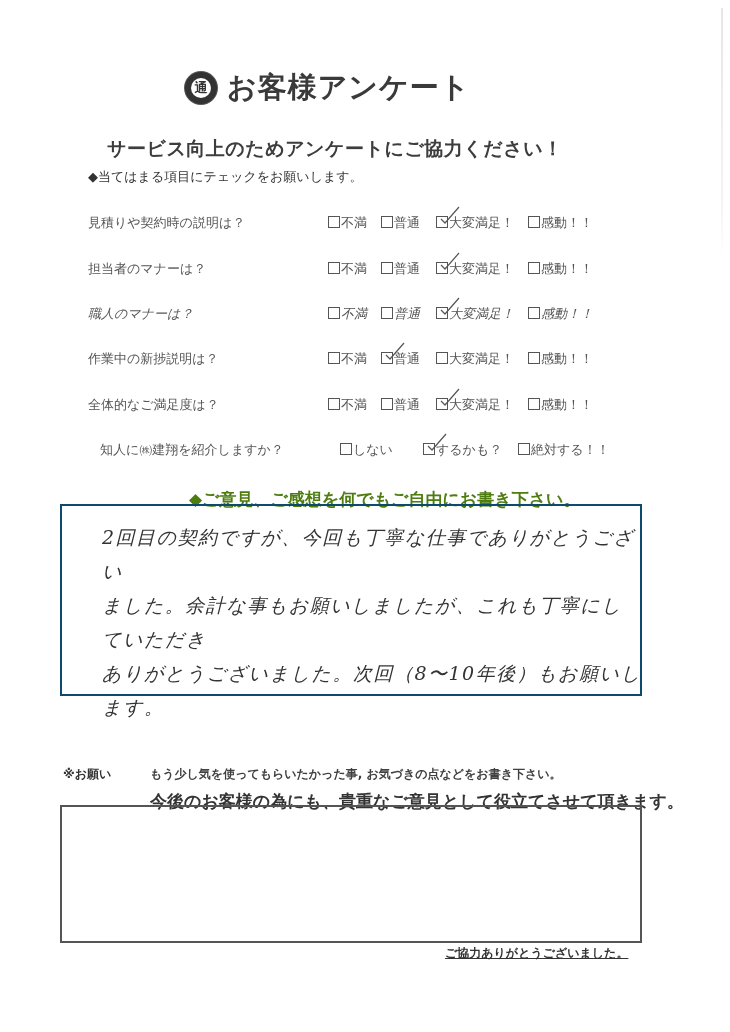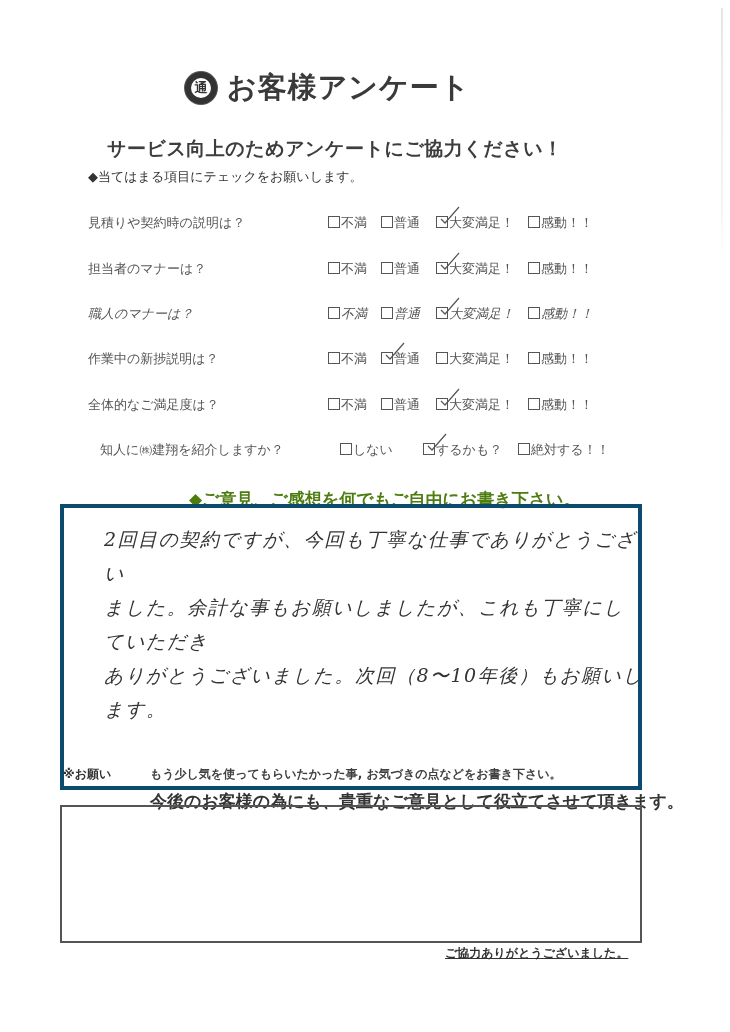--- a/index.html
+++ b/index.html
@@ -16,21 +16,21 @@
     background: #fff; color: #333; font-size: 13px; font-weight: bold; text-align: center; line-height: 20px; }
   .title { font-size: 29px; font-weight: bold; color: #3a3a3a; letter-spacing: 1px; }
   .subtitle { position: absolute; left: 107px; top: 136px; font-size: 19px; font-weight: bold; color: #3d3d3d; letter-spacing: 0.5px; }
   .instr { position: absolute; left: 88px; top: 168px; font-size: 13px; font-weight: normal; color: #333; }
   .q-row { position: absolute; left: 88px; width: 530px; height: 22px; font-size: 13px; color: #555; }
   .q-label { position: absolute; left: 0; top: 0; }
   .opt { position: absolute; top: 0; white-space: nowrap; }
   .box { display: inline-block; width: 10px; height: 10px; border: 1px solid #555; vertical-align: -1px; margin-right: 1px; position: relative; }
   .tick { position: absolute; left: 2px; top: -12px; width: 22px; height: 22px; pointer-events: none; }
   .sec2 { position: absolute; left: 145px; top: 488px; font-size: 17px; font-weight: bold; color: #4d7c0f; margin-left: 44px; }
-  .comment-box { position: absolute; left: 60px; top: 504px; width: 582px; height: 286px; border: 4px solid #0c4a6e; box-sizing: border-box; }
+  .comment-box { position: absolute; left: 60px; top: 504px; width: 582px; height: 192px; border: 2px solid #0c4a6e; box-sizing: border-box; }
   .handwriting { position: absolute; left: 40px; top: 14px; width: 540px;
     font-family: "DejaVu Serif", serif; font-size: 19px; line-height: 34px; color: #333; font-style: italic; letter-spacing: 1.5px; }
   .request-label { position: absolute; left: 63px; top: 766px; font-size: 12px; font-weight: bold; color: #333; }
   .request-1 { position: absolute; left: 150px; top: 766px; font-size: 12px; font-weight: bold; color: #404040; }
   .request-2 { position: absolute; left: 150px; top: 790px; font-size: 17px; font-weight: bold; color: #333; }
   .request-box { position: absolute; left: 60px; top: 805px; width: 582px; height: 138px; border: 2px solid #555; box-sizing: border-box; }
   .thanks { position: absolute; left: 445px; top: 945px; font-size: 12px; font-weight: bold; color: #333; text-decoration: underline; }
 </style>
 </head>
 <body>

